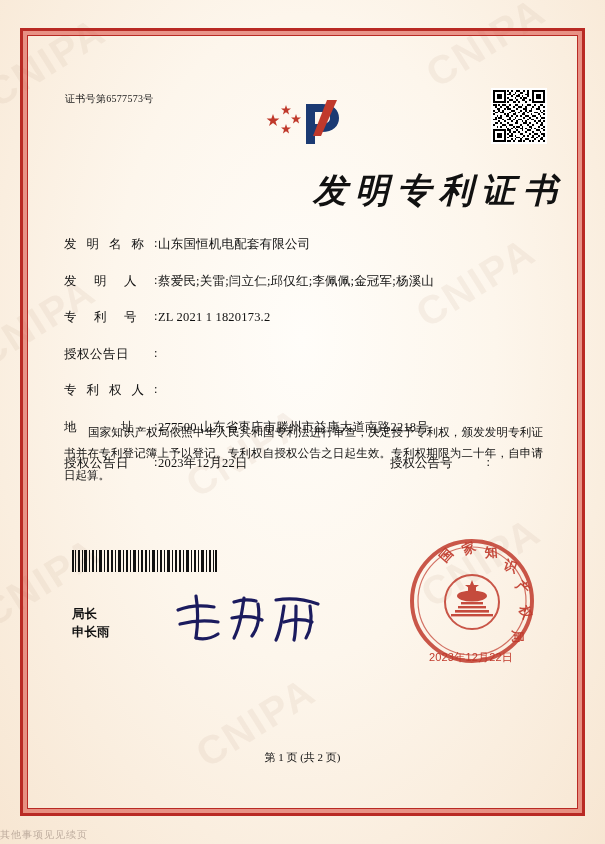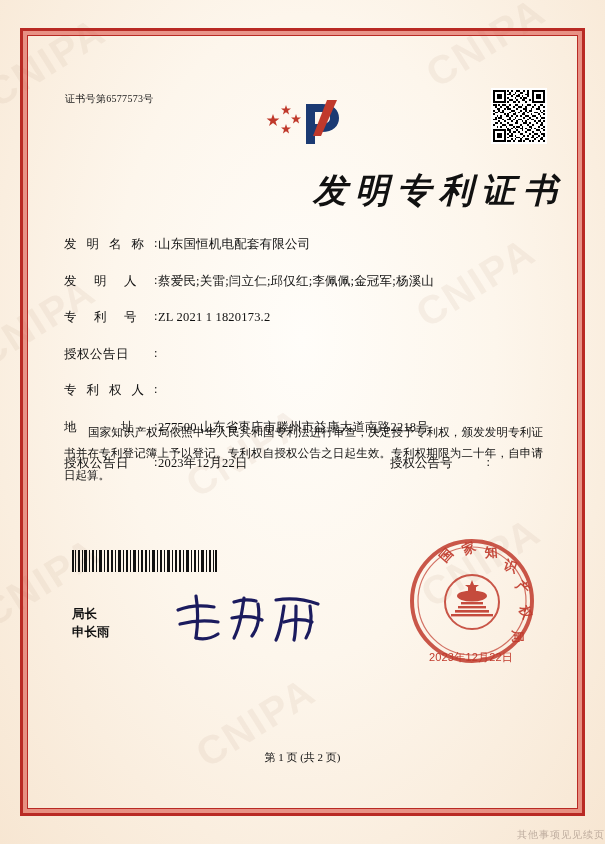--- a/index.html
+++ b/index.html
@@ -235,21 +235,21 @@
     top: 700px;
     text-align: center;
     font-size: 11px;
     color: #111;
   }
 
   .bottom-note {
     position: absolute;
     left: 0; right: 0;
     bottom: 2px;
-    text-align: right;
+    text-align: left;
     font-size: 10px;
     color: rgba(120, 100, 90, 0.45);
     letter-spacing: 1px;
   }
 </style>
 </head>
 <body>
 
 <div id="certificate">
 

